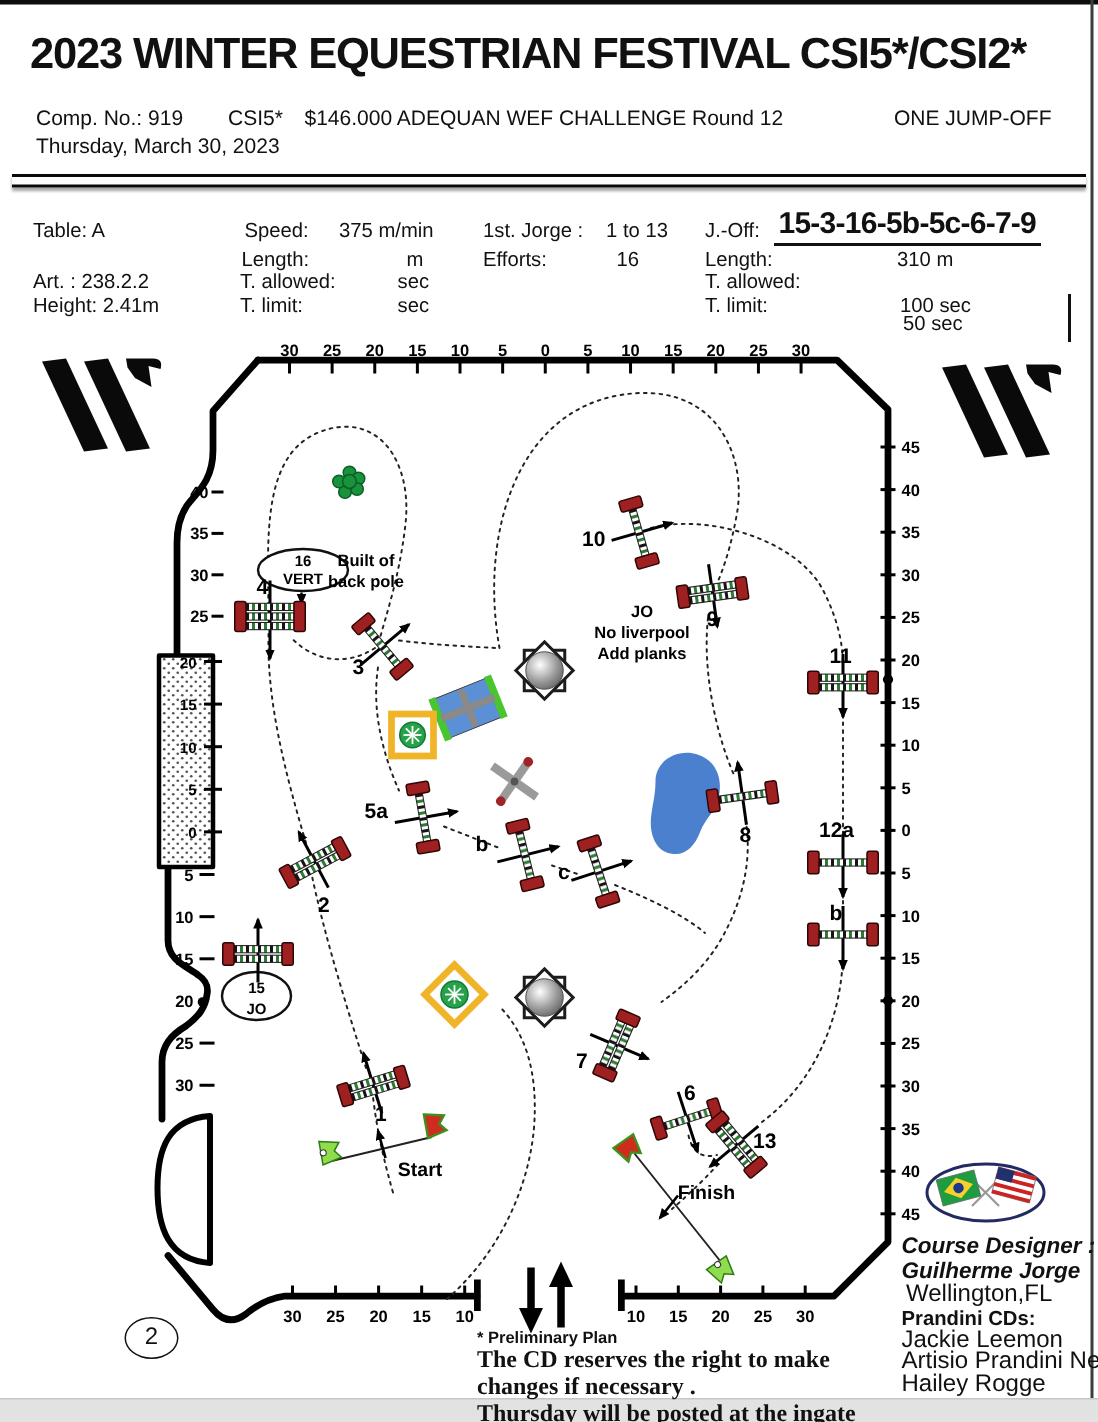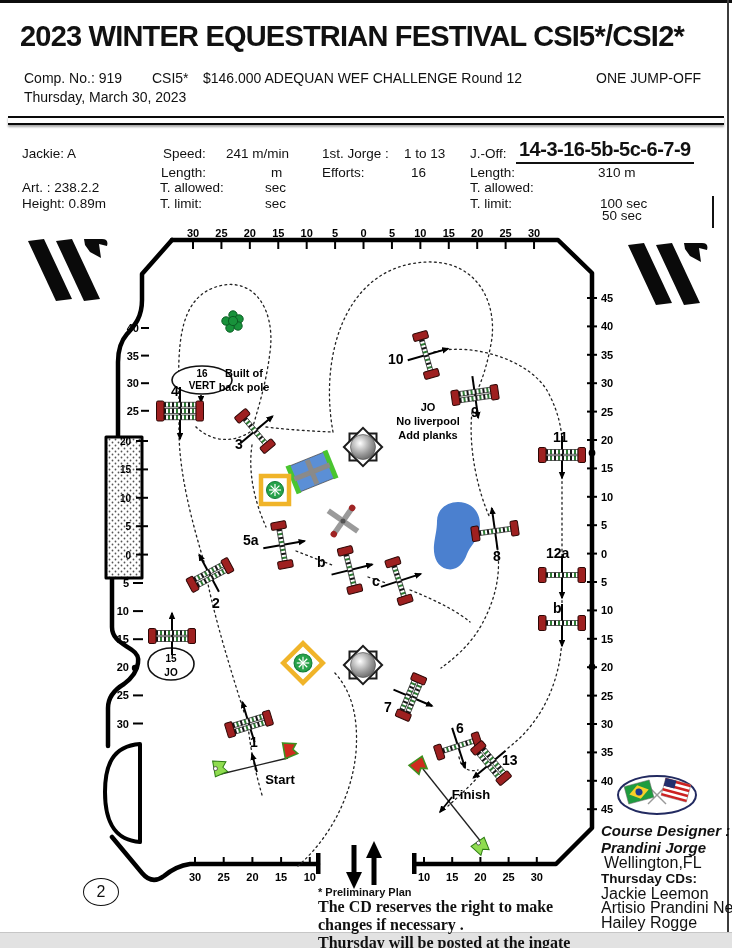--- a/index.html
+++ b/index.html
@@ -43,40 +43,40 @@
   <div class="abs botband"></div>
 
   <div class="abs title">2023 WINTER EQUESTRIAN FESTIVAL CSI5*/CSI2*</div>
   <div class="abs h14" style="top:70px;left:24px;">Comp. No.: 919</div>
   <div class="abs h14" style="top:70px;left:152px;">CSI5*</div>
   <div class="abs h14" style="top:70px;left:203px;">$146.000 ADEQUAN WEF CHALLENGE Round 12</div>
   <div class="abs h14" style="top:70px;left:596px;">ONE JUMP-OFF</div>
   <div class="abs h14" style="top:89px;left:24px;">Thursday, March 30, 2023</div>
   <div class="abs divider"></div>
 
-  <div class="abs h13" style="top:146px;left:22px;">Jackie: A</div>
+  <div class="abs h13" style="top:146px;left:22px;">Table: A</div>
   <div class="abs h13" style="top:180px;left:22px;">Art. :  238.2.2</div>
-  <div class="abs h13" style="top:196px;left:22px;">Height: 0.89m</div>
+  <div class="abs h13" style="top:196px;left:22px;">Height: 2.41m</div>
 
   <div class="abs h13" style="top:146px;left:163px;">Speed:</div>
-  <div class="abs h13" style="top:146px;left:226px;">241 m/min</div>
+  <div class="abs h13" style="top:146px;left:226px;">375 m/min</div>
   <div class="abs h13" style="top:165px;left:161px;">Length:</div>
   <div class="abs h13" style="top:165px;left:271px;">m</div>
   <div class="abs h13" style="top:180px;left:160px;">T. allowed:</div>
   <div class="abs h13" style="top:180px;left:265px;">sec</div>
   <div class="abs h13" style="top:196px;left:160px;">T. limit:</div>
   <div class="abs h13" style="top:196px;left:265px;">sec</div>
 
   <div class="abs h13" style="top:146px;left:322px;">1st. Jorge :</div>
   <div class="abs h13" style="top:146px;left:404px;">1 to 13</div>
   <div class="abs h13" style="top:165px;left:322px;">Efforts:</div>
   <div class="abs h13" style="top:165px;left:411px;">16</div>
 
   <div class="abs h13" style="top:146px;left:470px;">J.-Off:</div>
-  <div class="abs joff" style="top:138px;left:516px;">14-3-16-5b-5c-6-7-9</div>
+  <div class="abs joff" style="top:138px;left:516px;">15-3-16-5b-5c-6-7-9</div>
   <div class="abs h13" style="top:165px;left:470px;">Length:</div>
   <div class="abs h13" style="top:165px;left:598px;">310 m</div>
   <div class="abs h13" style="top:180px;left:470px;">T. allowed:</div>
   <div class="abs h13" style="top:180px;left:602px;margin-top:28px;">50 sec</div>
   <div class="abs h13" style="top:196px;left:470px;">T. limit:</div>
   <div class="abs h13" style="top:196px;left:600px;">100 sec</div>
   <div class="abs vmark"></div>
 
   <svg id="arena-svg" width="732" height="948" viewBox="0 0 732 948" class="abs" style="top:0;left:0;">
     <defs>
@@ -498,23 +498,23 @@
         <line x1="0" y1="19" x2="0" y2="-23" stroke="#000" stroke-width="2" marker-end="url(#ah)"></line>
         <rect x="-16" y="-5.6" width="32" height="4.8" fill="url(#stripes)" stroke="#222" stroke-width="0.7"></rect>
         <rect x="-16" y="0.8" width="32" height="4.8" fill="url(#stripes)" stroke="#222" stroke-width="0.7"></rect>
         <rect x="-23.5" y="-7.5" width="7.5" height="15" rx="1.5" fill="#9e2020" stroke="#2d0705" stroke-width="1"></rect>
         <rect x="16" y="-7.5" width="7.5" height="15" rx="1.5" fill="#9e2020" stroke="#2d0705" stroke-width="1"></rect>
       </g>
     </svg>
 
   <div class="abs credits" style="top:822px;left:601px;width:130px;">
     <div class="cd-big">Course Designer :</div>
-    <div class="cd-big">Prandini Jorge</div>
+    <div class="cd-big">Guilherme Jorge</div>
     <div class="cd-sm" style="padding-left:3px;">Wellington,FL</div>
-    <div class="cd-med">Thursday CDs:</div>
+    <div class="cd-med">Prandini CDs:</div>
     <div class="cd-sm">Jackie Leemon</div>
     <div class="cd-sm">Artisio Prandini Neto</div>
     <div class="cd-sm">Hailey Rogge</div>
   </div>
 
   <div class="abs" style="top:886px;left:318px;width:262px;white-space:normal;">
     <div class="prelim1">* Preliminary Plan</div>
     <div class="prelim2">The CD reserves the right to make changes if necessary .</div>
     <div class="prelim2">Thursday will be posted at the ingate</div>
   </div>

